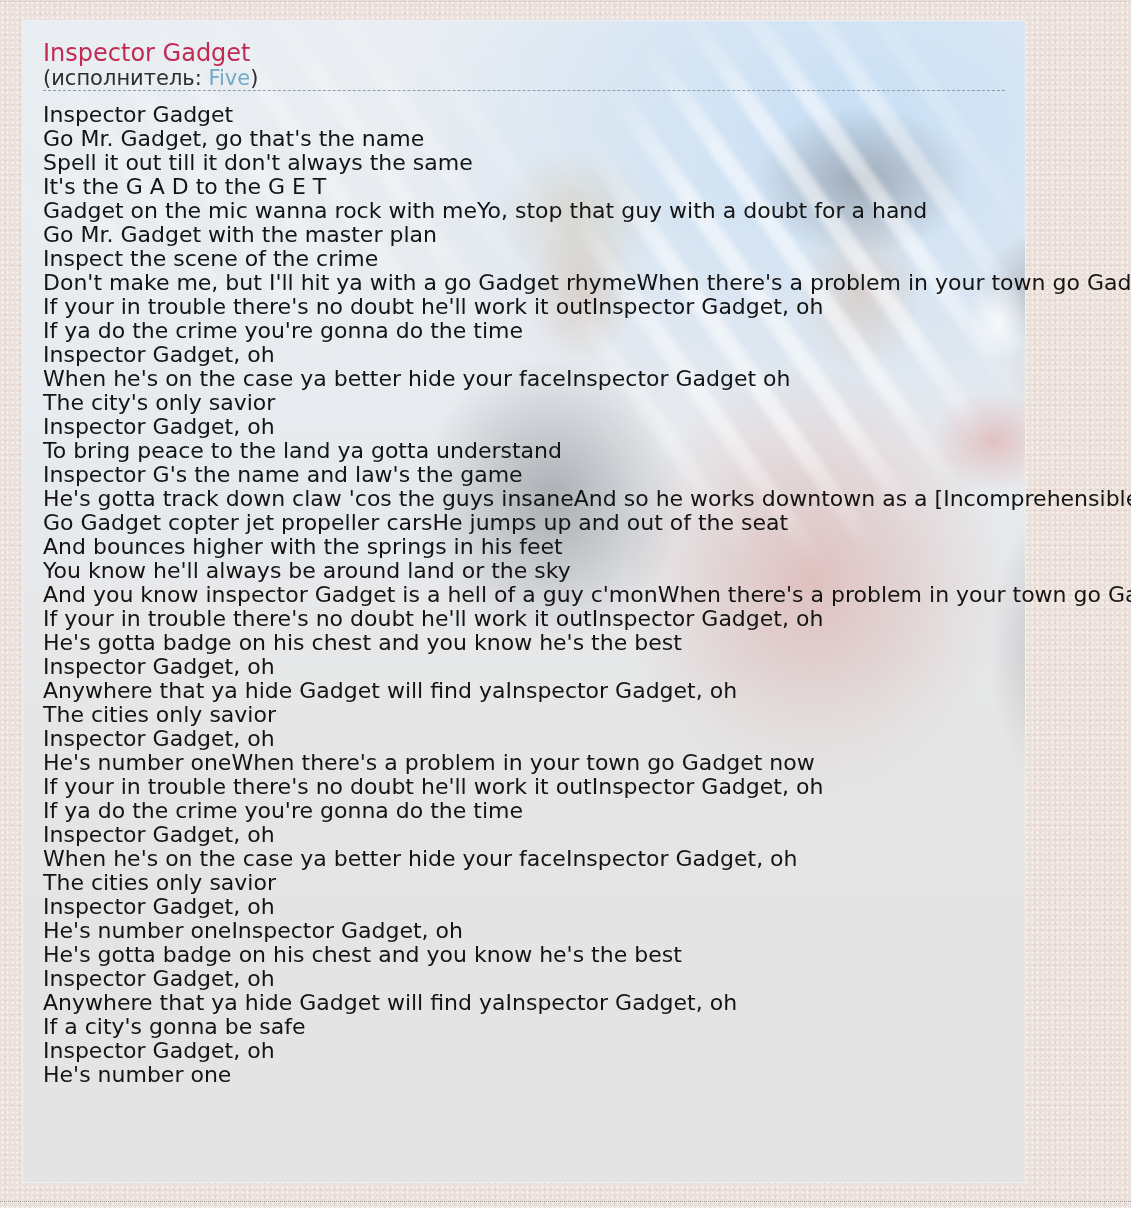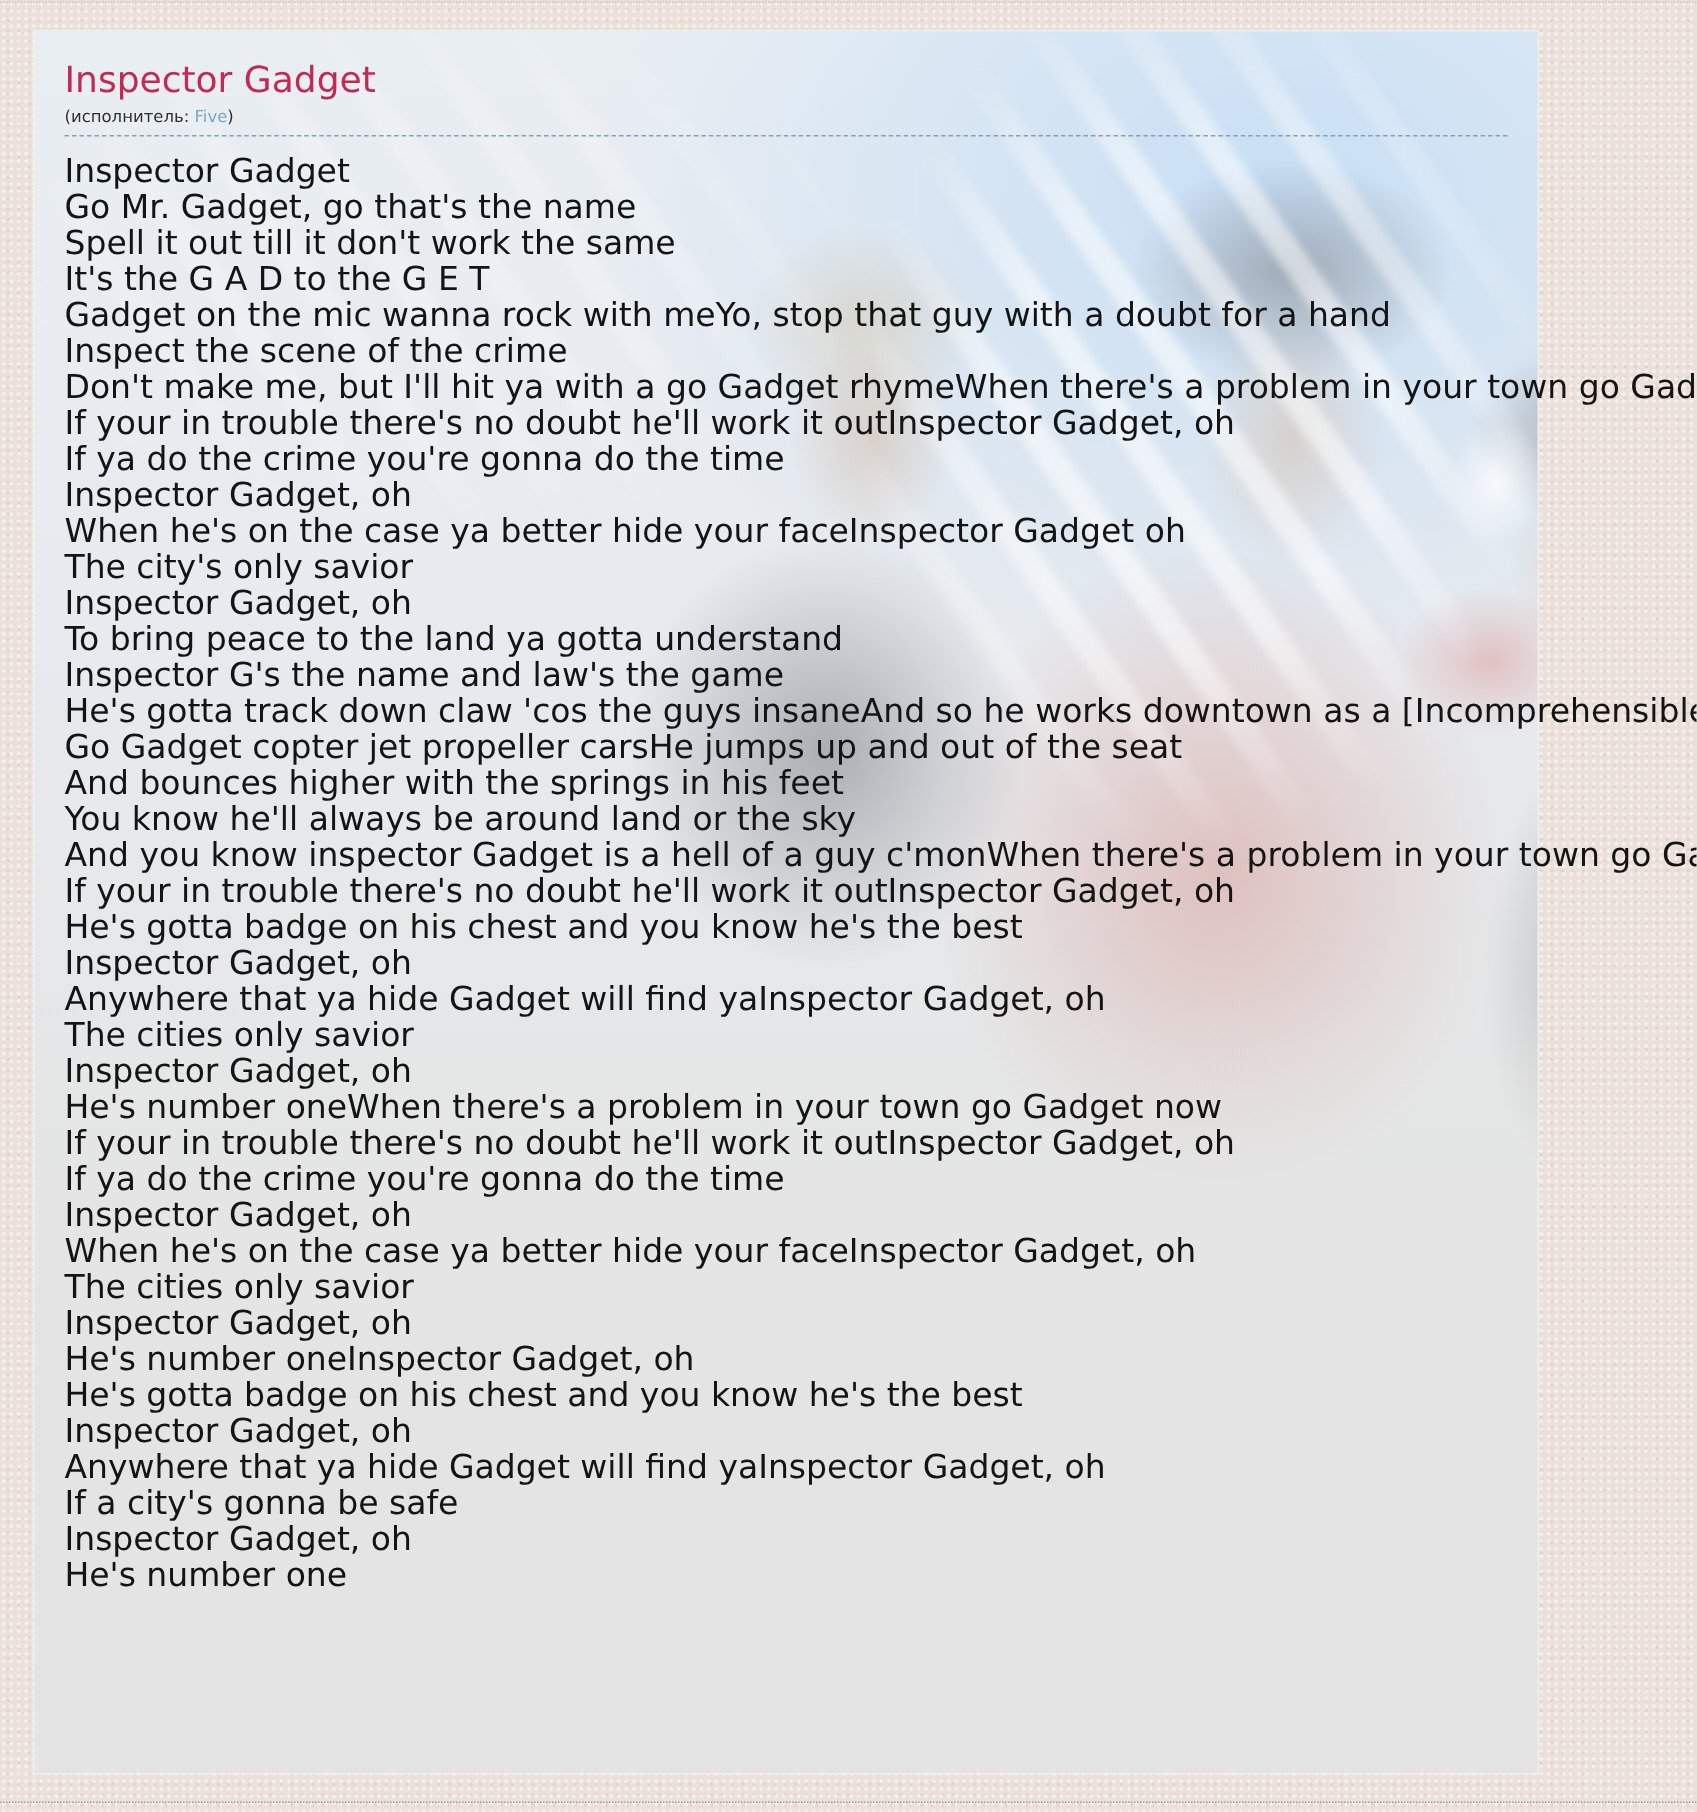--- a/index.html
+++ b/index.html
@@ -70,21 +70,21 @@
   .streaks.s1 { left: 540px; top: -40px; width: 520px; height: 720px; opacity: 0.75; }
   .streaks.s2 { left: -40px; top: -20px; width: 680px; height: 460px; opacity: 0.30; }
 
   .content { position: relative; z-index: 2; padding: 19px 20px 0; }
 
   .header { border-bottom: 1px dashed #8d9eac; padding-bottom: 2px; }
   .title {
     margin: 0; font-size: 24px; line-height: 26px;
     font-weight: normal; color: #c22a52;
   }
-  .artist { font-size: 11px; line-height: 20px; color: #2e2e2e; margin-top: 2px; }
+  .artist { font-size: 21px; line-height: 20px; color: #2e2e2e; margin-top: 2px; }
   .artist-link { color: #73a9c5; text-decoration: none; cursor: pointer; }
 
   .lyrics {
     margin-top: 12px;
     font-size: 22px; line-height: 24px;
     color: #141414;
     white-space: nowrap;
   }
   .lyric-line { height: 24px; }
 </style>
@@ -99,23 +99,24 @@
     <div class="streaks s2"></div>
   </div>
   <div class="content">
     <div class="header">
       <h1 class="title">Inspector Gadget</h1>
       <div class="artist"><span>(исполнитель: </span><a class="artist-link" href="#">Five</a><span>)</span></div>
     </div>
     <div class="lyrics">
         <div class="lyric-line">Inspector Gadget</div>
         <div class="lyric-line">Go Mr. Gadget, go that's the name</div>
-        <div class="lyric-line">Spell it out till it don't work the same</div>
+        <div class="lyric-line">Spell it out till it don't always the same</div>
         <div class="lyric-line">It's the G A D to the G E T</div>
         <div class="lyric-line">Gadget on the mic wanna rock with meYo, stop that guy with a doubt for a hand</div>
+        <div class="lyric-line">Go Mr. Gadget with the master plan</div>
         <div class="lyric-line">Inspect the scene of the crime</div>
         <div class="lyric-line">Don't make me, but I'll hit ya with a go Gadget rhymeWhen there's a problem in your town go Gadget now</div>
         <div class="lyric-line">If your in trouble there's no doubt he'll work it outInspector Gadget, oh</div>
         <div class="lyric-line">If ya do the crime you're gonna do the time</div>
         <div class="lyric-line">Inspector Gadget, oh</div>
         <div class="lyric-line">When he's on the case ya better hide your faceInspector Gadget oh</div>
         <div class="lyric-line">The city's only savior</div>
         <div class="lyric-line">Inspector Gadget, oh</div>
         <div class="lyric-line">To bring peace to the land ya gotta understand</div>
         <div class="lyric-line">Inspector G's the name and law's the game</div>

